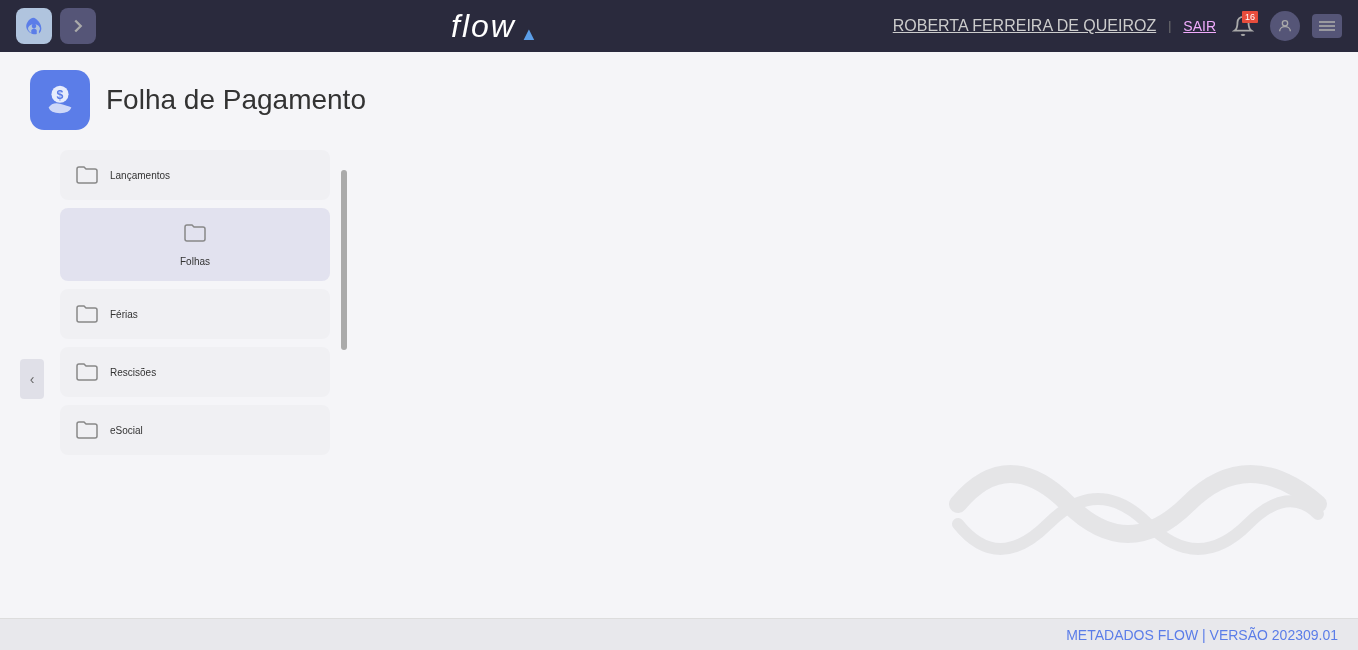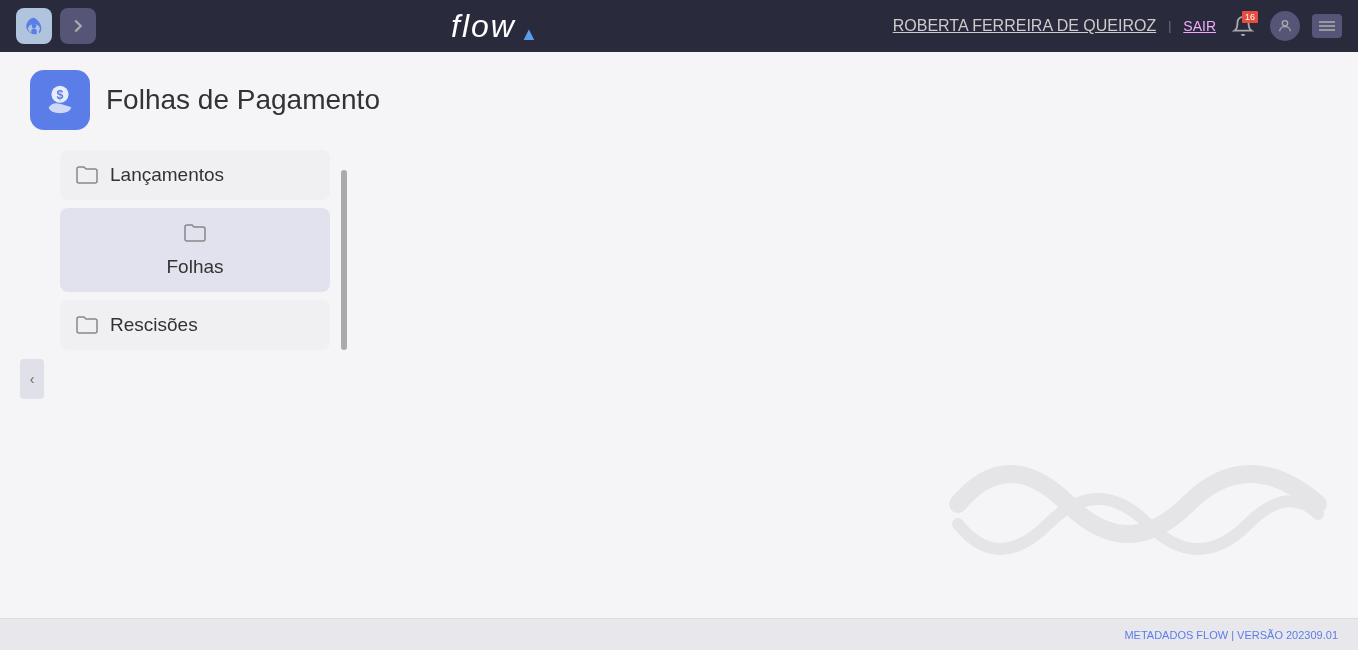--- a/index.html
+++ b/index.html
@@ -148,21 +148,21 @@
       position: relative;
     }
     .menu-item {
       background: #f0f0f3;
       border-radius: 8px;
       padding: 14px 16px;
       display: flex;
       align-items: center;
       gap: 12px;
       cursor: pointer;
-      font-size: 19px;
+      font-size: 10px;
       color: #333;
       border: none;
       transition: background 0.15s;
     }
     .menu-item.active {
       background: #e2e2ef;
       flex-direction: column;
     }
     .folder-icon {
       width: 22px; height: 22px;
@@ -213,21 +213,21 @@
     }
 
     
     .footer {
       background: #e8e8ec;
       height: 32px;
       display: flex;
       align-items: center;
       justify-content: flex-end;
       padding: 0 20px;
-      font-size: 11px;
+      font-size: 14px;
       color: #5b7de8;
       flex-shrink: 0;
       border-top: 1px solid #ddd;
     }
   </style>
 </head>
 <body>
 
 <nav class="topnav">
   <div class="topnav-left">
@@ -284,21 +284,21 @@
   <div class="page-header">
     <div class="page-icon">
       <svg viewBox="0 0 40 40" fill="none">
 
         <circle cx="20" cy="14" r="9" fill="white" fill-opacity="0.85"></circle>
         <text x="20" y="19" text-anchor="middle" font-size="13" fill="#5b7de8" font-weight="bold">$</text>
 
         <path d="M8 28 Q12 22 20 24 Q28 26 32 28 Q30 34 20 34 Q10 34 8 28Z" fill="white" fill-opacity="0.7"></path>
       </svg>
     </div>
-    <h1 class="page-title">Folhas de Pagamento</h1>
+    <h1 class="page-title">Folha de Pagamento</h1>
   </div>
 
   <div class="sidebar-area">
 
     <div class="collapse-btn">
       <span>‹</span>
     </div>
 
     <div class="menu-list" style="margin-left: 30px;">
 
@@ -313,30 +313,46 @@
 
       <div class="menu-item active">
         <span class="folder-icon">
           <svg width="22" height="18" viewBox="0 0 22 18" fill="none">
             <path d="M1 3C1 1.9 1.9 1 3 1H8L10 3H19C20.1 3 21 3.9 21 5V15C21 16.1 20.1 17 19 17H3C1.9 17 1 16.1 1 15V3Z" stroke="#888" stroke-width="1.5" fill="none"></path>
           </svg>
         </span>
         <span>Folhas</span>
       </div>
 
-
       <div class="menu-item">
         <span class="folder-icon">
           <svg width="22" height="18" viewBox="0 0 22 18" fill="none">
             <path d="M1 3C1 1.9 1.9 1 3 1H8L10 3H19C20.1 3 21 3.9 21 5V15C21 16.1 20.1 17 19 17H3C1.9 17 1 16.1 1 15V3Z" stroke="#888" stroke-width="1.5" fill="none"></path>
           </svg>
         </span>
+        <span>Férias</span>
+      </div>
+
+      <div class="menu-item">
+        <span class="folder-icon">
+          <svg width="22" height="18" viewBox="0 0 22 18" fill="none">
+            <path d="M1 3C1 1.9 1.9 1 3 1H8L10 3H19C20.1 3 21 3.9 21 5V15C21 16.1 20.1 17 19 17H3C1.9 17 1 16.1 1 15V3Z" stroke="#888" stroke-width="1.5" fill="none"></path>
+          </svg>
+        </span>
         <span>Rescisões</span>
       </div>
 
+      <div class="menu-item">
+        <span class="folder-icon">
+          <svg width="22" height="18" viewBox="0 0 22 18" fill="none">
+            <path d="M1 3C1 1.9 1.9 1 3 1H8L10 3H19C20.1 3 21 3.9 21 5V15C21 16.1 20.1 17 19 17H3C1.9 17 1 16.1 1 15V3Z" stroke="#888" stroke-width="1.5" fill="none"></path>
+          </svg>
+        </span>
+        <span>eSocial</span>
+      </div>
 
 
     </div>
 
     <div class="scroll-track">
       <div class="scroll-thumb"></div>
     </div>
 
     <div class="watermark">
       <svg width="380" height="160" viewBox="0 0 380 160">

